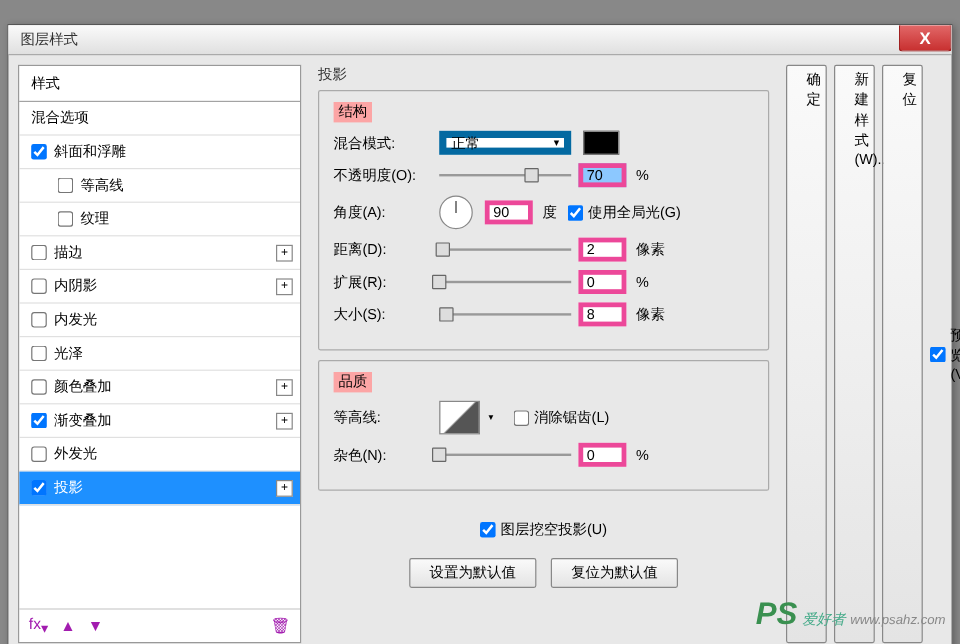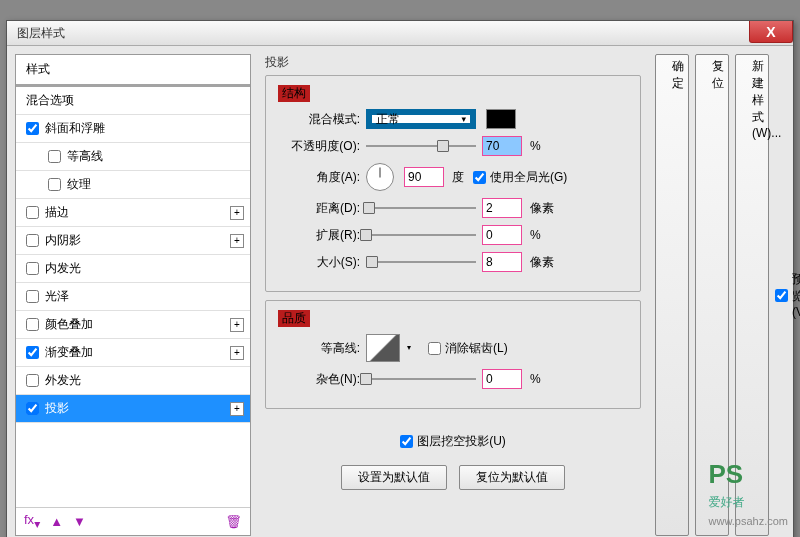--- a/index.html
+++ b/index.html
@@ -3,59 +3,59 @@
   <meta charset="utf-8">
   <style>
     * { box-sizing: border-box; margin: 0; padding: 0; font-family: "Microsoft YaHei", SimSun, Arial, sans-serif; font-size: 12px; }
     body { background: #888; width: 800px; height: 537px; overflow: hidden; position: relative; }
     .dialog { position: absolute; left: 6px; top: 20px; width: 788px; height: 525px; background: #e8e8e8; border: 1px solid #555; box-shadow: 2px 2px 6px rgba(0,0,0,0.3); }
     .titlebar { height: 25px; background: linear-gradient(#fafafa, #e0e0e0); border-bottom: 1px solid #aaa; display: flex; align-items: center; padding-left: 10px; position: relative; }
     .titlebar-text { font-size: 12px; color: #333; }
     .close-btn { position: absolute; right: 0; top: 0; width: 44px; height: 22px; background: linear-gradient(#e26868, #c83030); border: 1px solid #a02020; border-top: none; border-radius: 0 0 3px 3px; display: flex; align-items: center; justify-content: center; color: #fff; font-size: 14px; font-weight: bold; cursor: pointer; }
     .content { display: flex; padding: 8px; gap: 8px; height: calc(100% - 25px); }
     .left-panel { width: 236px; background: #fff; border: 1px solid #999; display: flex; flex-direction: column; }
-    .left-header { padding: 6px 10px; border-bottom: 3px solid #a3a3a3; }
+    .left-header { padding: 6px 10px; border-bottom: 1px solid #a3a3a3; }
     .left-list { flex: 1; overflow: auto; }
     .list-item { display: flex; align-items: center; padding: 5px 10px; border-bottom: 1px solid #e0e0e0; position: relative; }
     .list-item.indent { padding-left: 32px; }
     .list-item.selected { background: #1e90ff; color: #fff; }
     .list-item input[type=checkbox] { margin-right: 6px; }
     .plus-btn { position: absolute; right: 6px; width: 14px; height: 14px; border: 1px solid #888; background: #fff; display: flex; align-items: center; justify-content: center; font-size: 10px; line-height: 1; cursor: pointer; }
     .list-item.selected .plus-btn { background: #fff; color: #000; }
     .left-footer { height: 28px; border-top: 1px solid #ccc; display: flex; align-items: center; padding: 0 8px; gap: 10px; }
     .footer-icon { font-size: 13px; color: #a21caf; cursor: pointer; }
     .footer-icon.right { margin-left: auto; }
     .middle-panel { flex: 1; padding: 0 6px; }
     .section-title { font-size: 12px; color: #333; margin-bottom: 4px; }
     .fieldset { border: 1px solid #aaa; border-radius: 2px; padding: 10px 12px 12px 12px; margin-bottom: 8px; }
-    .fieldset-title { margin-top: -17px; background: #b91c1c; display: inline-block; padding: 0 4px; font-size: 12px; }
+    .fieldset-title { margin-top: -17px; background: #fca5a5; display: inline-block; padding: 0 4px; font-size: 12px; }
     .form-row { display: flex; align-items: center; margin: 7px 0; gap: 6px; }
-    .form-label { width: 82px; text-align: right; font-size: 12px; }
+    .form-label { width: 82px; font-size: 12px; }
     .dropdown { background: #fff; border: 6px solid #0369a1; width: 110px; height: 20px; display: flex; align-items: center; padding: 0 4px; position: relative; cursor: pointer; }
     .dropdown::after { content: "▾"; position: absolute; right: 4px; font-size: 9px; }
     .color-swatch { width: 30px; height: 20px; background: #000; border: 1px solid #888; margin-left: 4px; cursor: pointer; }
     .slider { width: 110px; height: 14px; position: relative; }
     .slider-track { position: absolute; top: 6px; left: 0; right: 0; height: 2px; background: #999; }
     .slider-thumb { position: absolute; top: 1px; width: 12px; height: 12px; background: #ddd; border: 1px solid #666; border-radius: 1px; transform: translateX(-50%); cursor: pointer; }
-    .num-input { width: 40px; height: 20px; border: 1px solid #ec4899; background: #fff; padding: 0 3px; font-size: 12px; text-align: left; }
+    .num-input { width: 40px; height: 20px; border: 4px solid #ec4899; background: #fff; padding: 0 3px; font-size: 12px; text-align: left; }
     .num-input.highlight { background: #8cc8ff; }
     .unit { font-size: 12px; margin-left: 2px; }
     .angle-dial { width: 28px; height: 28px; border: 1px solid #888; border-radius: 50%; background: #fff; position: relative; margin-right: 4px; }
     .angle-dial::after { content: ""; position: absolute; left: 50%; top: 50%; width: 10px; height: 1px; background: #333; transform-origin: left center; transform: rotate(-90deg); }
     .contour-swatch { width: 34px; height: 28px; border: 1px solid #888; background: linear-gradient(135deg, #fff 48%, #555 52%); cursor: pointer; margin-right: 4px; position: relative; }
     .contour-swatch::after { content: "▾"; position: absolute; right: -12px; top: 8px; font-size: 8px; }
     .checkbox-label { display: flex; align-items: center; gap: 4px; }
     .button-row { display: flex; gap: 12px; justify-content: center; margin-top: 14px; }
     .btn { background: linear-gradient(#fafafa, #e4e4e4); border: 1px solid #888; border-radius: 2px; padding: 3px 16px; font-size: 12px; cursor: pointer; min-width: 100px; text-align: center; }
     .right-panel { width: 130px; display: flex; flex-direction: row; gap: 6px; }
     .right-panel .btn { width: 100%; min-width: 0; }
     .preview-chk { display: flex; align-items: center; gap: 4px; justify-content: center; margin: 4px 0; }
     .preview-box { border: 1px solid #aaa; background: #dcdcdc; height: 120px; display: flex; align-items: center; justify-content: center; margin-top: 6px; }
     .preview-swatch { width: 58px; height: 58px; background: linear-gradient(#fdfdfd, #e0e0e0); border: 1px solid #bbb; box-shadow: 1px 1px 3px rgba(0,0,0,0.25); }
-    .watermark { position: absolute; right: 12px; bottom: 10px; font-size: 14px; color: #4a8; display: flex; align-items: baseline; gap: 4px; flex-direction: column; }
+    .watermark { position: absolute; right: 12px; bottom: 10px; font-size: 14px; color: #4a8; font-style: italic; display: flex; align-items: baseline; gap: 4px; }
     .watermark .ps { font-size: 26px; font-weight: bold; color: #3a9050; }
     .watermark .url { font-size: 11px; color: #888; }
   </style>
 </head>
 <body>
 
 <div class="dialog">
   <div class="titlebar">
     <span class="titlebar-text">图层样式</span>
     <div class="close-btn">X</div>
@@ -223,22 +223,22 @@
       </div>
 
       <div class="button-row">
         <div class="btn">设置为默认值</div>
         <div class="btn">复位为默认值</div>
       </div>
     </div>
 
     <div class="right-panel">
       <div class="btn">确定</div>
+      <div class="btn">新建样式(W)...</div>
       <div class="btn">复位</div>
-      <div class="btn">新建样式(W)...</div>
       <label class="preview-chk">
         <input type="checkbox" checked="" style="">
         <span>预览(V)</span>
       </label>
       <div class="preview-box">
         <div class="preview-swatch"></div>
       </div>
     </div>
 
   </div>

